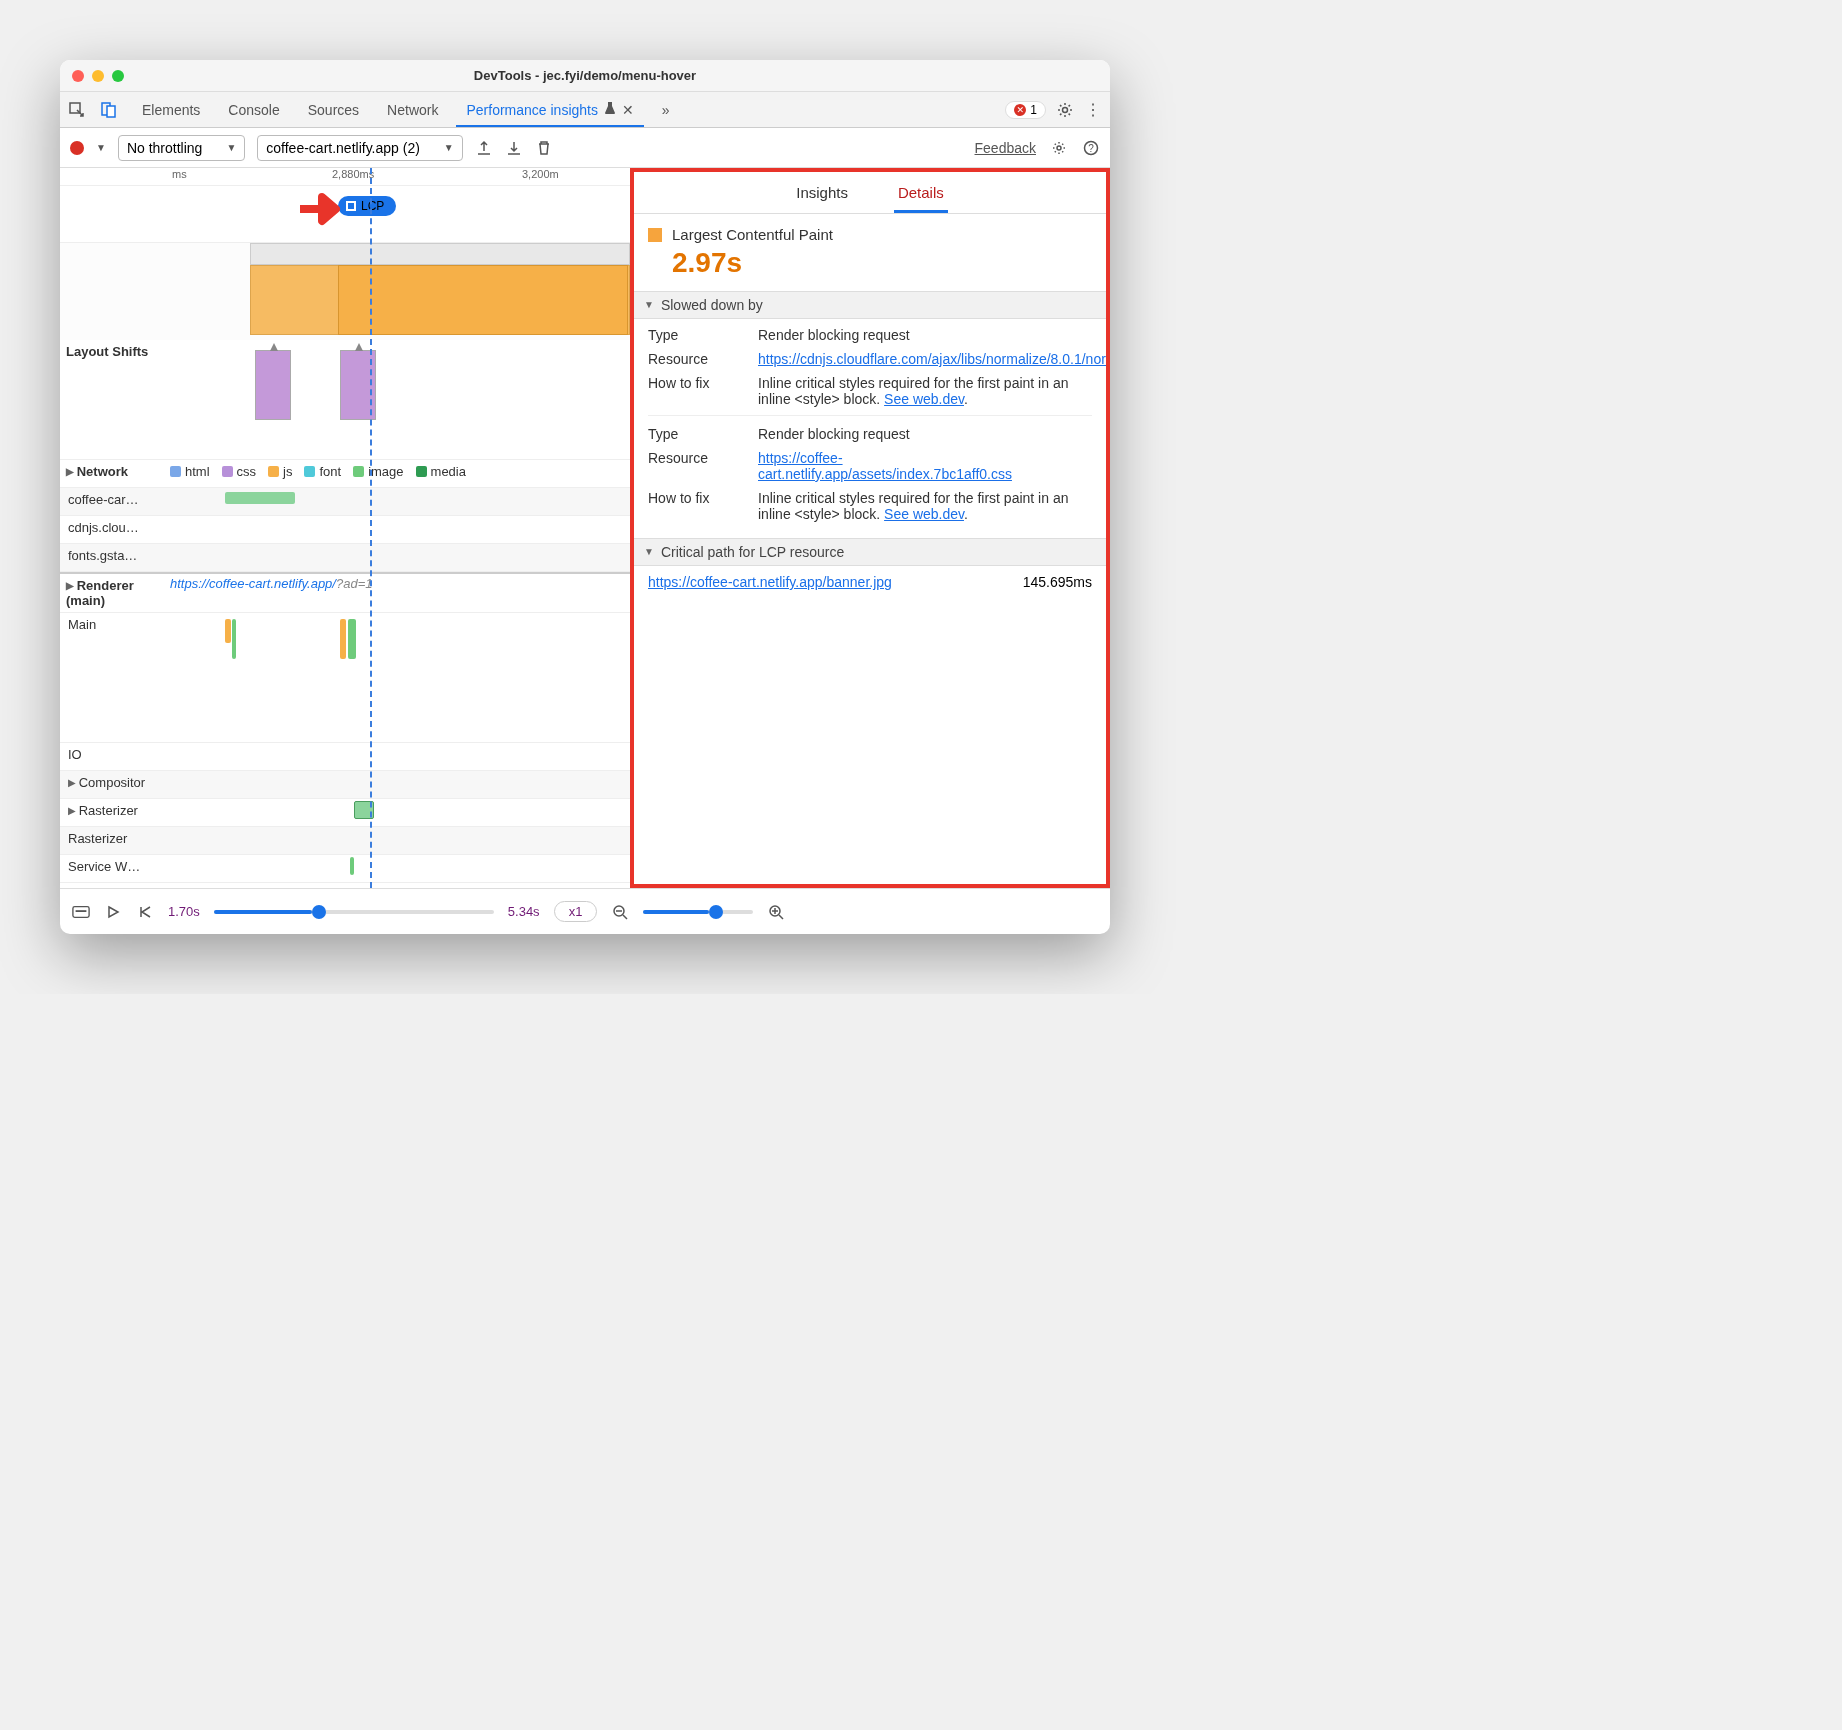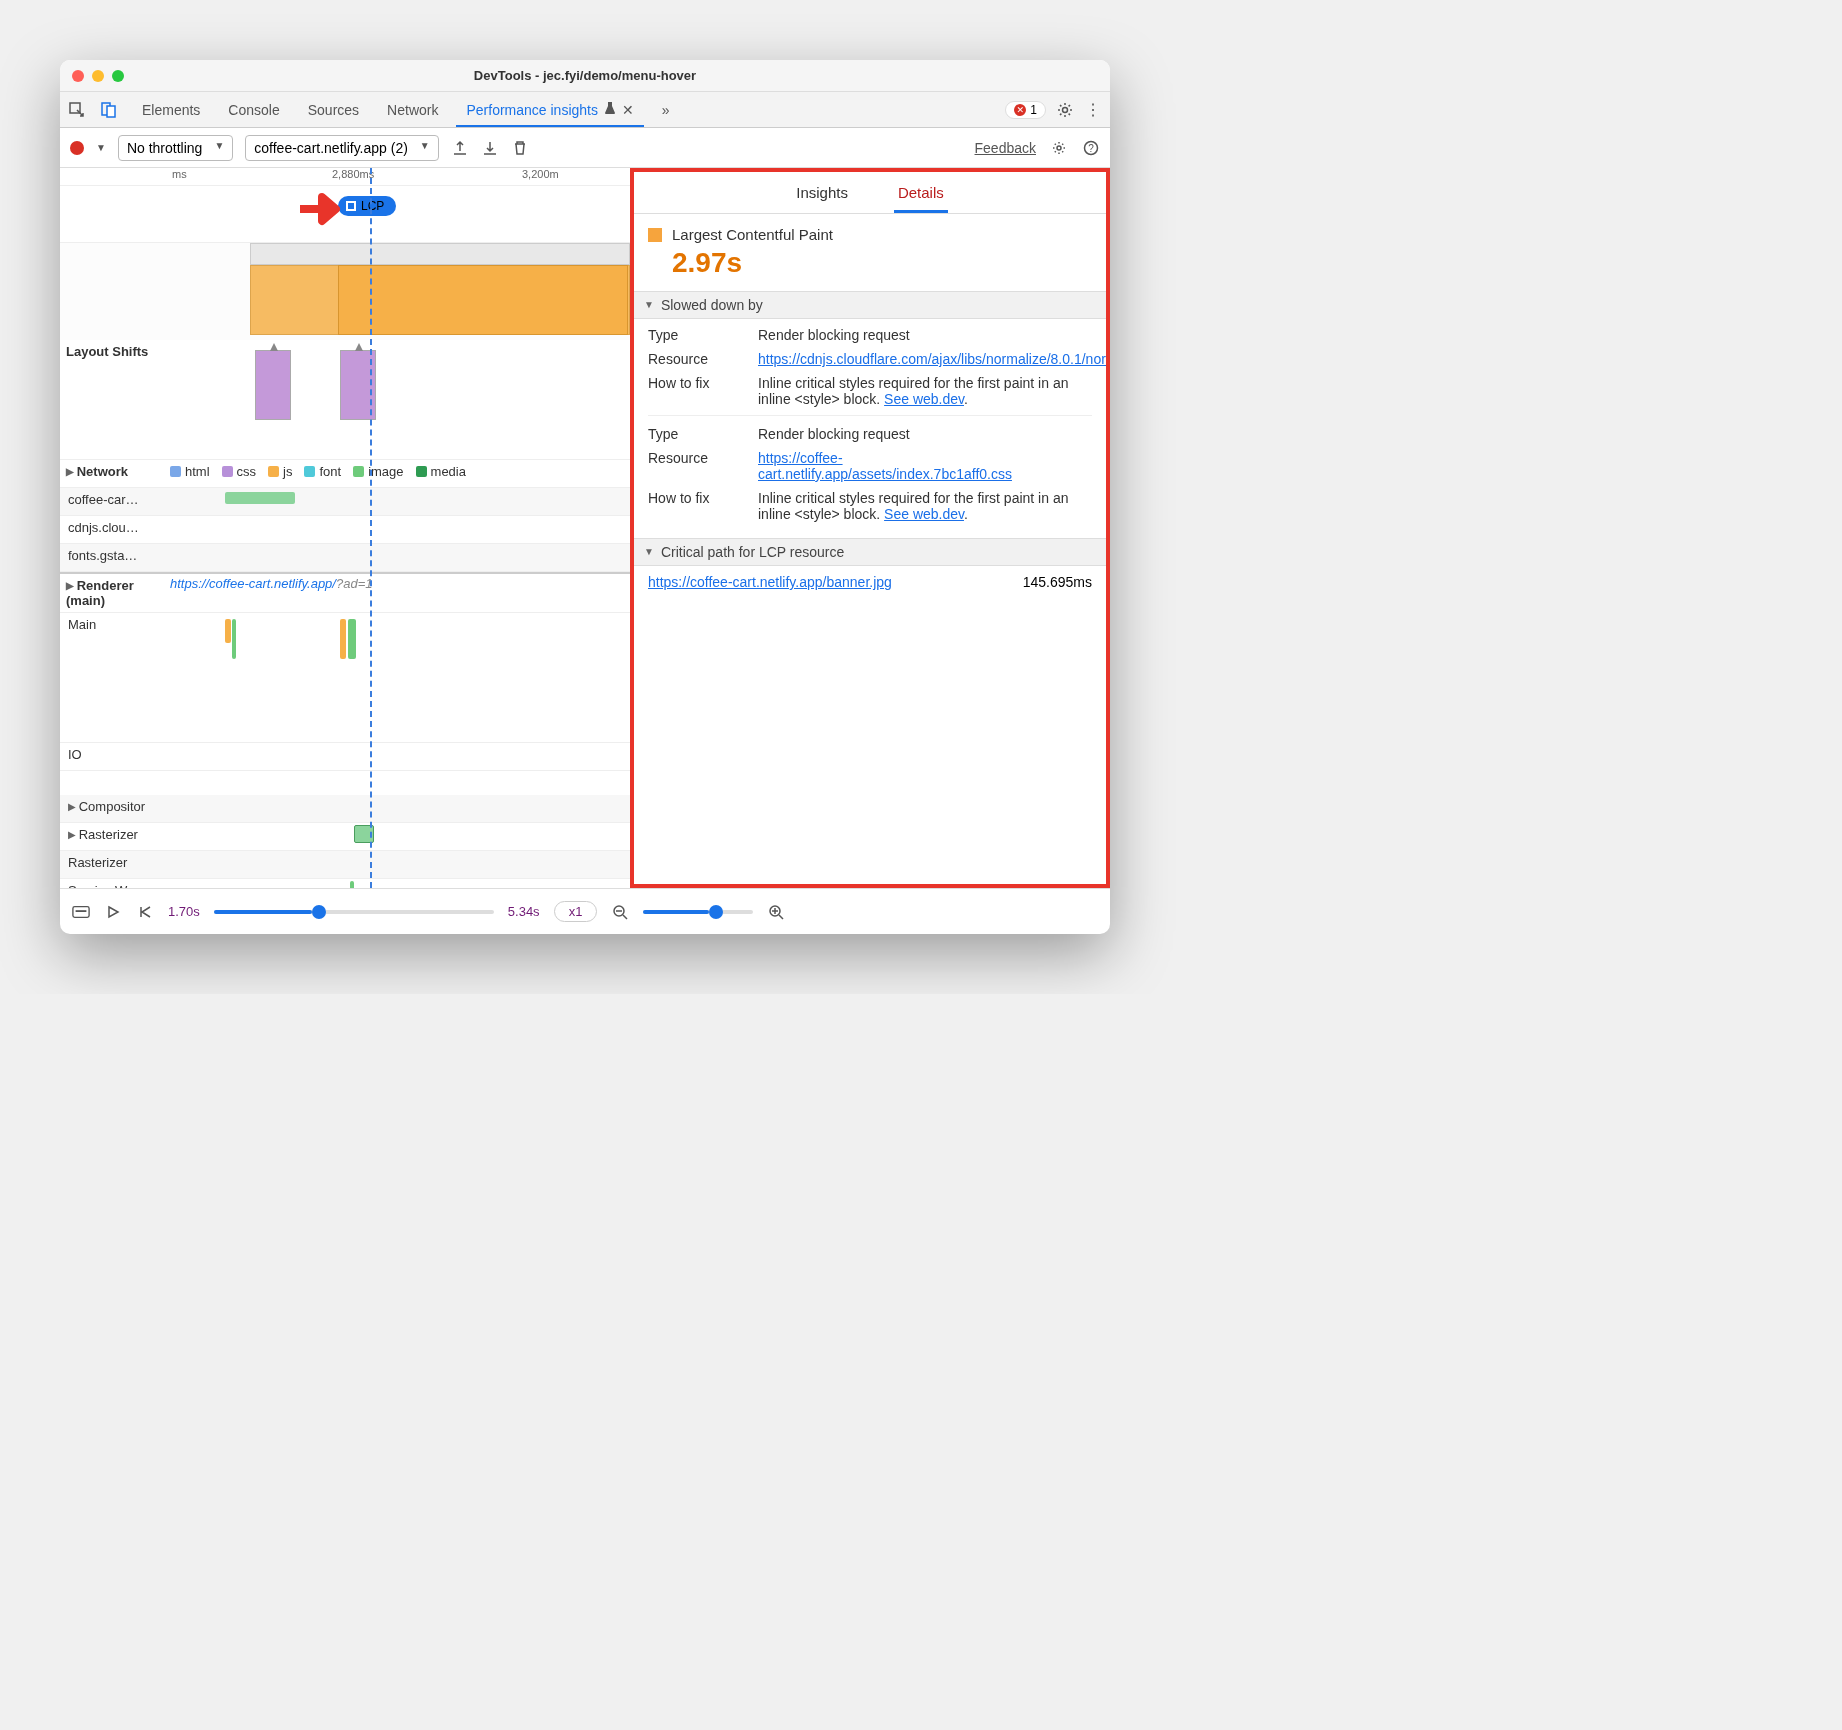--- a/index.html
+++ b/index.html
@@ -15,21 +15,21 @@
 .icon-btn { width: 18px; height: 18px; display: inline-flex; align-items: center; justify-content: center; color: #555; cursor: pointer; }
 .tabs { display: flex; align-items: flex-end; height: 100%; }
 .tab { padding: 0 14px; height: 100%; display: flex; align-items: center; font-size: 14px; color: #555; cursor: pointer; position: relative; gap: 6px; }
 .tab.active { color: #1a73e8; }
 .tab.active::after { content: ""; position: absolute; bottom: 0; left: 4px; right: 4px; height: 2px; background: #1a73e8; }
 .tabbar-right { margin-left: auto; display: flex; align-items: center; gap: 10px; }
 .error-badge { display: flex; align-items: center; gap: 4px; background: #fff; border: 1px solid #ddd; border-radius: 10px; padding: 1px 8px; font-size: 12px; }
 .error-dot { width: 12px; height: 12px; border-radius: 50%; background: #d93025; color: #fff; display: flex; align-items: center; justify-content: center; font-size: 9px; }
 .toolbar2 { height: 40px; border-bottom: 1px solid #ddd; display: flex; align-items: center; padding: 0 10px; gap: 12px; }
 .record-dot { width: 14px; height: 14px; border-radius: 50%; background: #d93025; }
-.select-box { border: 1px solid #bbb; border-radius: 4px; padding: 4px 8px; font-size: 14px; display: flex; align-items: flex-start; gap: 12px; cursor: pointer; }
+.select-box { border: 1px solid #bbb; border-radius: 4px; padding: 4px 8px; font-size: 14px; display: flex; align-items: center; gap: 24px; cursor: pointer; }
 .chevron { font-size: 10px; color: #555; }
 .toolbar2-right { margin-left: auto; display: flex; align-items: center; gap: 14px; }
 .feedback-link { color: #555; text-decoration: underline; font-size: 14px; cursor: pointer; }
 .content { display: flex; height: 720px; }
 .left-panel { flex: 1; overflow: hidden; position: relative; background: #fff; }
 .right-panel { width: 480px; border: 4px solid #e8342a; display: flex; flex-direction: column; overflow: hidden; }
 .timeline-header { height: 18px; border-bottom: 1px solid #eee; display: flex; font-size: 11px; color: #666; position: relative; padding-left: 110px; }
 .timeline-tick { position: absolute; padding-left: 2px; }
 .track { display: flex; border-bottom: 1px solid #eee; position: relative; min-height: 28px; }
 .track-label { width: 110px; padding: 4px 6px; font-size: 13px; color: #333; flex-shrink: 0; }
@@ -260,21 +260,21 @@
           <div class="bar" style="left:55px;width:6px;height:24px;background:#f6b048;top:6px;"></div>
           <div class="bar" style="left:62px;width:4px;height:40px;background:#6ecb7b;top:6px;"></div>
           <div class="bar" style="left:170px;width:6px;height:40px;background:#f6b048;top:6px;"></div>
           <div class="bar" style="left:178px;width:8px;height:40px;background:#6ecb7b;top:6px;"></div>
         </div>
       </div>
       <div class="track">
           <div class="track-label sub-track">IO</div>
           <div class="track-body"></div>
         </div>
-      <div class="track" style="background:#f7f7f7;margin-top:24px;">
+      <div class="track" style="background:#f7f7f7;">
           <div class="track-label sub-track"><span class="tri">▶</span><span>Compositor</span></div>
           <div class="track-body"></div>
         </div>
       <div class="track">
           <div class="track-label sub-track"><span class="tri">▶</span><span>Rasterizer</span></div>
           <div class="track-body">
             <div class="bar" style="left:184px;width:20px;height:18px;background:#8bd49c;border:1px solid #4a9d5e;top:2px;"></div>
           </div>
         </div>
       <div class="track" style="background:#f7f7f7;">

